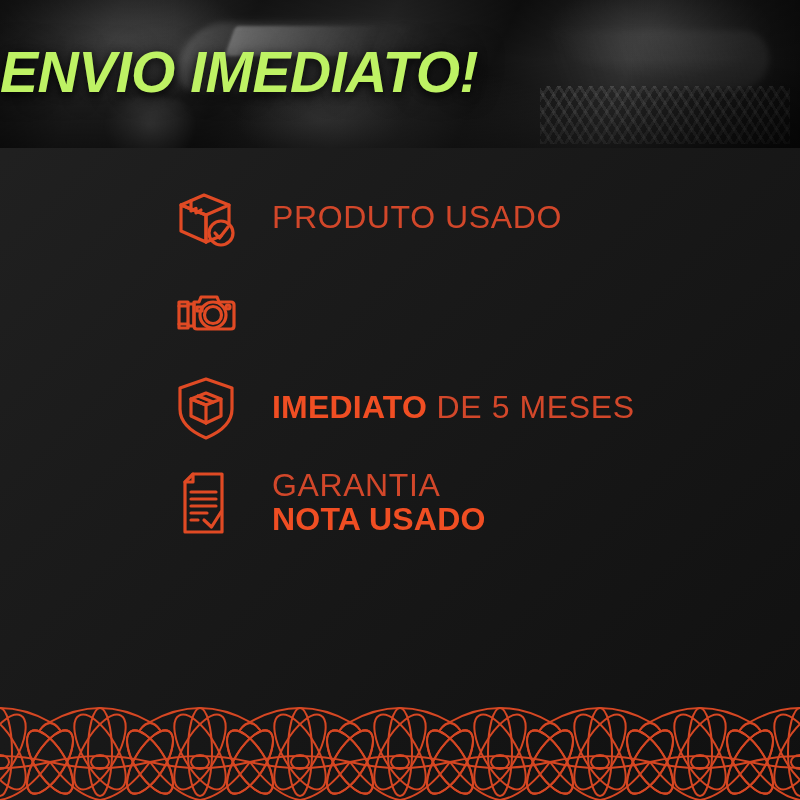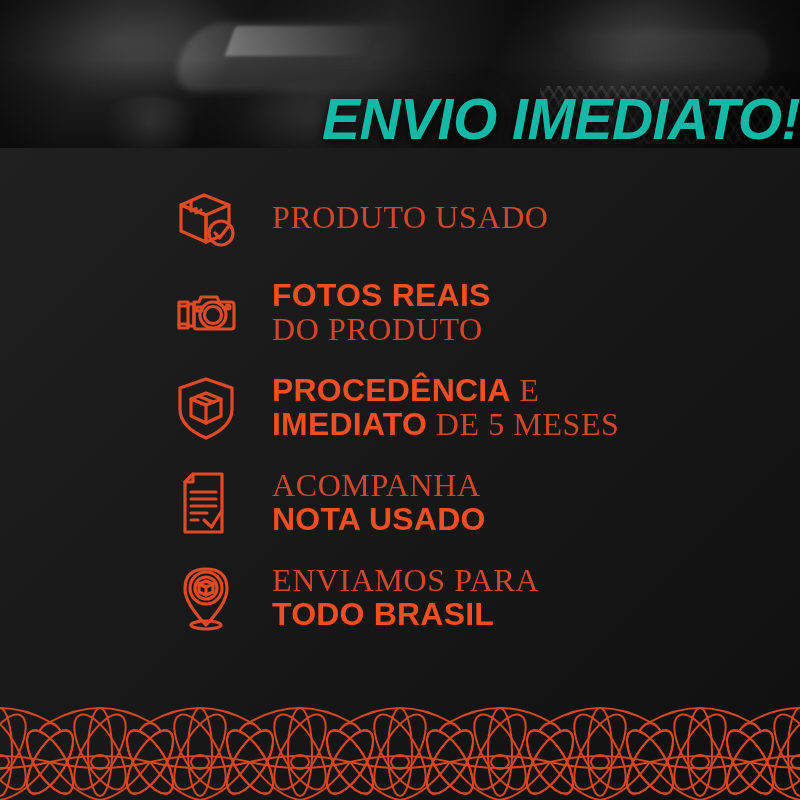--- a/index.html
+++ b/index.html
@@ -67,30 +67,29 @@
     filter:blur(1.5px);
   }
   .header-vignette {
     position:absolute; inset:0;
     background:
       linear-gradient(to bottom, rgba(0,0,0,.30) 0%, rgba(0,0,0,.05) 40%, rgba(0,0,0,.55) 100%),
       linear-gradient(to right, rgba(0,0,0,.55) 0%, rgba(0,0,0,0) 22%, rgba(0,0,0,0) 78%, rgba(0,0,0,.55) 100%);
   }
   .header-title {
     position:absolute; left:0; right:0; top:44px;
-    text-align:right;
-    color:#14b8a6;
+    text-align:left;
+    color:#bef264;
     font-size:57px;
     font-weight:bold;
     font-style:italic;
     letter-spacing:-0.5px;
     line-height:1;
     text-shadow:0 3px 10px rgba(0,0,0,.85), 0 0 26px rgba(0,0,0,.6);
     white-space:nowrap;
-    margin-top:47px;
   }
 
   
   .features {
     position:absolute; left:0; top:170px; width:800px;
   }
   .feature-row {
     display:flex;
     align-items:center;
     height:95px;
@@ -101,21 +100,21 @@
     flex:0 0 76px;
     display:flex; align-items:center; justify-content:center;
   }
   .feature-icon svg { display:block; }
   .feature-text {
     margin-left:28px;
     line-height:1.04;
     white-space:nowrap;
   }
   .ft-line { display:block; font-size:32px; letter-spacing:.6px; }
-  .w-reg  { font-weight:normal; color:#d2472a;font-family:Liberation Serif, serif; }
+  .w-reg  { font-weight:normal; color:#d2472a; }
   .w-bold { font-weight:bold;   color:#f04e23; letter-spacing:.2px; }
 
   
   .ornament {
     position:absolute; left:0; bottom:0; width:800px; height:100px;
     overflow:hidden;
   }
   .ornament svg { display:block; }
 </style>
 </head>
@@ -162,78 +161,56 @@
           <path d="M8 28 L17 28"></path>
           <path d="M8 46 L17 46"></path>
           <path d="M17 26 L23 26 L23 48 L17 48"></path>
           <path d="M23 24 L28 24 L30 19 L46 19 L48 24 L60 24 Q63 24 63 27 L63 48 Q63 51 60 51 L26 51 Q23 51 23 48 Z"></path>
           <circle cx="42" cy="37" r="13"></circle>
           <circle cx="42" cy="37" r="8.5"></circle>
           <circle cx="57" cy="29" r="2"></circle>
           <path d="M26 29 L31 29 L31 33 L26 33 Z"></path>
         </svg>
       </div>
-      <div class="feature-text">
-        <span class="ft-line w-bold">FOTOS REAIS</span>
-        <span class="ft-line w-reg">DO PRODUTO</span>
-      </div>
     </div>
 
     <div class="feature-row">
       <div class="feature-icon">
         <svg width="70" height="70" viewBox="0 0 70 70" fill="none" stroke="#e04a24" stroke-width="3.2" stroke-linejoin="round" stroke-linecap="round">
           <path d="M35 6 L61 15 L61 36 Q61 54 35 65 Q9 54 9 36 L9 15 Z"></path>
           <path d="M20 26 L35 20 L50 26 L35 32 Z"></path>
           <path d="M20 26 L20 43 L35 50 L35 32 Z"></path>
           <path d="M50 26 L50 43 L35 50"></path>
           <path d="M27 23 L42 29"></path>
         </svg>
       </div>
       <div class="feature-text">
-        <span class="ft-line"><span class="w-bold">PROCEDÊNCIA</span><span class="w-reg"> E</span></span>
         <span class="ft-line"><span class="w-bold">IMEDIATO</span><span class="w-reg"> DE 5 MESES</span></span>
       </div>
     </div>
 
     <div class="feature-row">
       <div class="feature-icon">
         <svg width="70" height="70" viewBox="0 0 70 70" fill="none" stroke="#e04a24" stroke-width="3.2" stroke-linejoin="round" stroke-linecap="round">
           <path d="M22 6 L51 6 L51 64 L14 64 L14 14 Z"></path>
           <path d="M22 6 L22 14 L14 14"></path>
           <path d="M20 24 L45 24"></path>
           <path d="M20 31 L45 31"></path>
           <path d="M20 38 L45 38"></path>
           <path d="M20 45 L36 45"></path>
           <path d="M20 52 L27 52"></path>
           <path d="M33 52 L40.5 59 L50 44"></path>
         </svg>
       </div>
       <div class="feature-text">
-        <span class="ft-line w-reg">ACOMPANHA</span>
+        <span class="ft-line w-reg">GARANTIA</span>
         <span class="ft-line w-bold">NOTA USADO</span>
       </div>
     </div>
 
-    <div class="feature-row">
-      <div class="feature-icon">
-        <svg width="70" height="70" viewBox="0 0 70 70" fill="none" stroke="#e04a24" stroke-width="3.2" stroke-linejoin="round" stroke-linecap="round">
-          <path d="M35 6 Q56 6 56 26 Q56 40 35 62 Q14 40 14 26 Q14 6 35 6 Z"></path>
-          <circle cx="35" cy="25" r="16"></circle>
-          <circle cx="35" cy="25" r="11"></circle>
-          <path d="M28 21 L35 18 L42 21 L35 24 Z"></path>
-          <path d="M28 21 L28 29 L35 32 L35 24 Z"></path>
-          <path d="M42 21 L42 29 L35 32"></path>
-          <ellipse cx="35" cy="62" rx="15" ry="4"></ellipse>
-        </svg>
-      </div>
-      <div class="feature-text">
-        <span class="ft-line w-reg">ENVIAMOS PARA</span>
-        <span class="ft-line w-bold">TODO BRASIL</span>
-      </div>
-    </div>
 
   </div>
 
   <div class="ornament">
     <svg width="800" height="100" viewBox="0 0 800 100" fill="none" stroke="#e04a24" stroke-width="2" stroke-linecap="round">
       <defs>
         <g id="orn-unit">
 
           <path d="M0 22 Q50 -6 100 22"></path>
 

